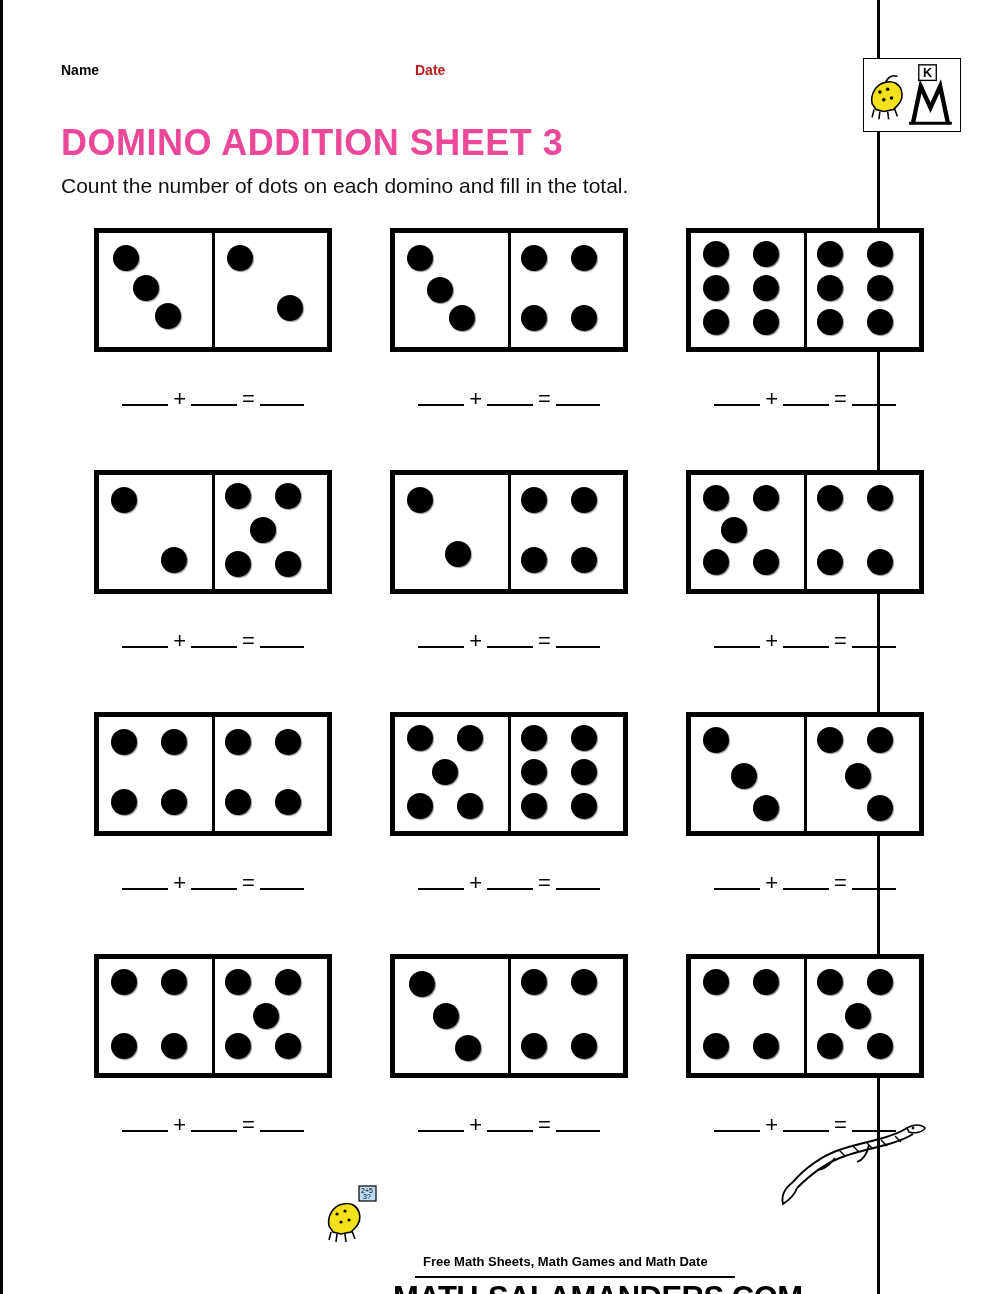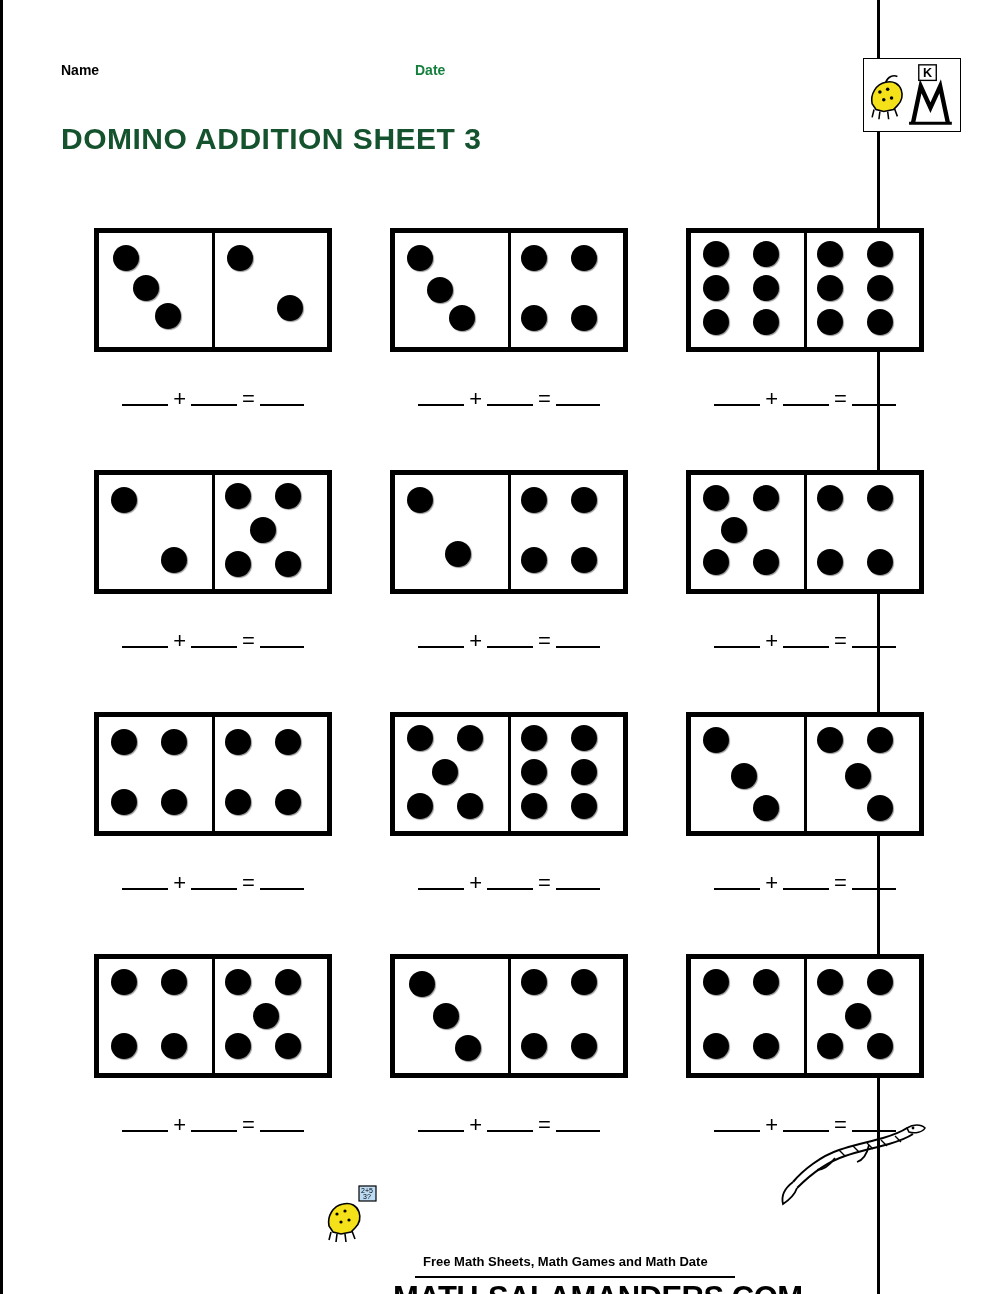--- a/index.html
+++ b/index.html
@@ -38,39 +38,39 @@
     font-size: 14px;
     font-weight: bold;
     color: #000;
   }
   .date-label {
     position: absolute;
     left: 412px;
     top: 10px;
     font-size: 14px;
     font-weight: bold;
-    color: #15803d;
+    color: #b91c1c;
   }
   .logo-box {
     position: absolute;
     right: 42px;
     top: 6px;
     width: 96px;
     height: 72px;
     border: 1px solid #000;
     background: #fff;
     overflow: hidden;
   }
   .title {
     position: absolute;
     left: 58px;
     top: 122px;
-    font-size: 30px;
+    font-size: 36px;
     font-weight: bold;
-    color: #14532d;
+    color: #ec4899;
     letter-spacing: 0.5px;
   }
   .subtitle {
     position: absolute;
     left: 58px;
     top: 174px;
     font-size: 21px;
     color: #111;
   }
   
@@ -227,20 +227,21 @@
         <rect x="56" y="6" width="18" height="16" fill="#fff" stroke="#000" stroke-width="1.4"></rect>
         <text x="65" y="19" font-family="'Liberation Sans',sans-serif" font-size="13" font-weight="bold" text-anchor="middle" fill="#000">K</text>
 
         <path d="M50 66 L58 28 L68 50 L78 28 L86 66" fill="none" stroke="#000" stroke-width="4.5" stroke-linejoin="miter"></path>
         <path d="M46 66 L90 66" stroke="#000" stroke-width="3"></path>
       </svg>
     </div>
   </div>
 
   <div class="title">DOMINO ADDITION SHEET 3</div>
+  <div class="subtitle">Count the number of dots on each domino and fill in the total.</div>
 
   <div class="grid" id="grid">
       <div class="row">
         <div class="cell c0">
           <div class="domino">
             <div class="divider"></div>
             <div class="half left">
               <div class="dot" style="left: 14px; top: 12px;"></div>
               <div class="dot" style="left: 34px; top: 42px;"></div>
               <div class="dot" style="left: 56px; top: 70px;"></div>

